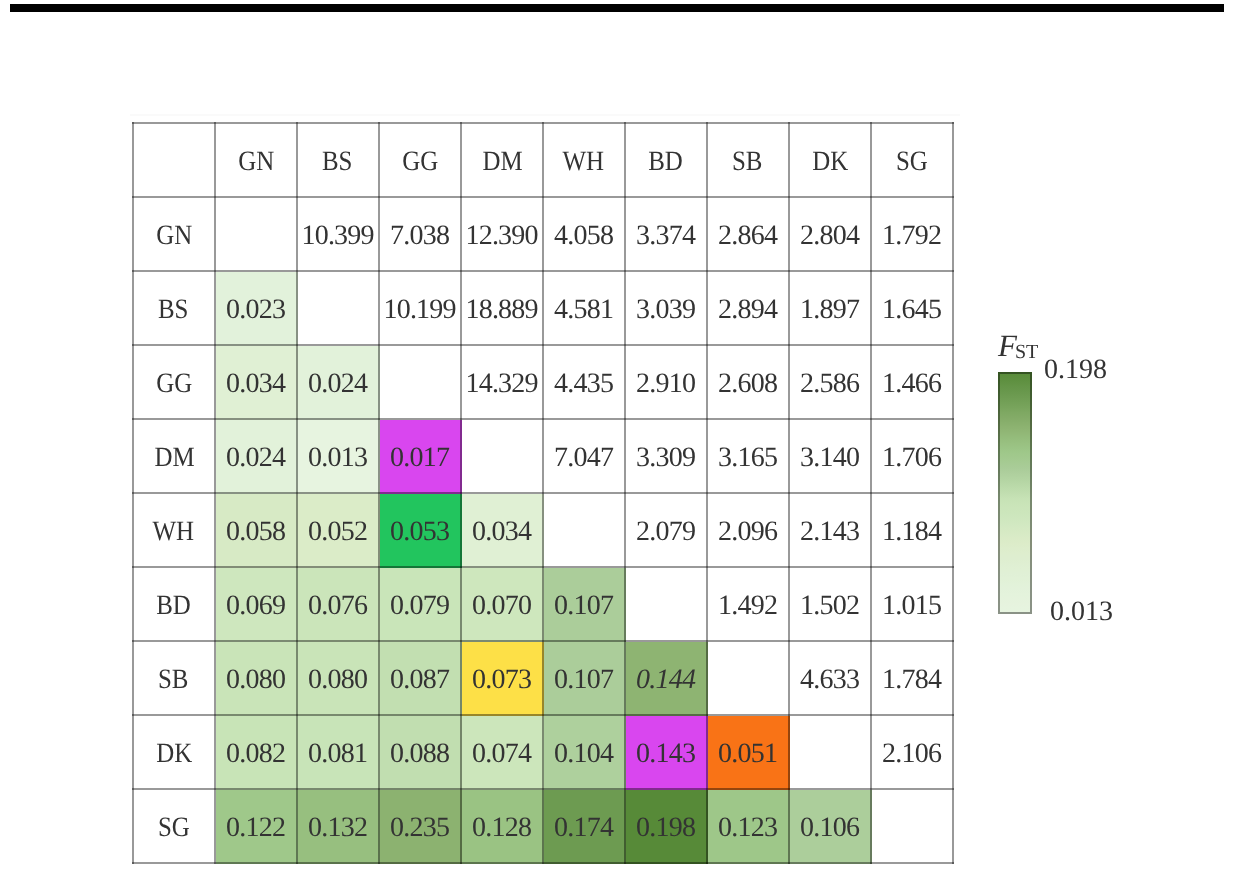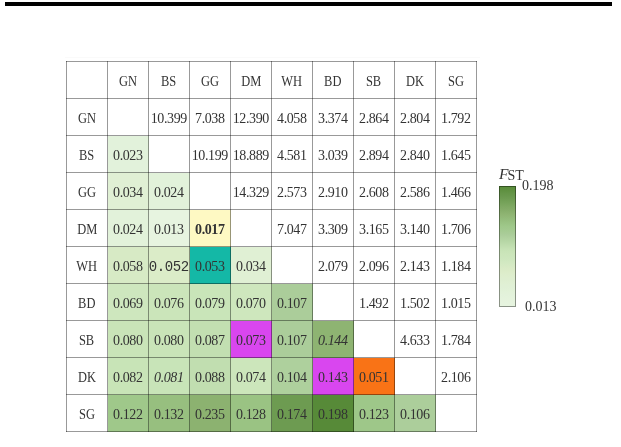--- a/index.html
+++ b/index.html
@@ -16,21 +16,21 @@
              text-align:center;vertical-align:middle;font-size:14px;color:#333333;
              padding:3px 0 0 0;line-height:1;}
   #matrix td.num{letter-spacing:-0.4px;text-indent:-0.4px;}
   #matrix td.lbl > span{display:inline-block;transform:scaleX(0.89);}
 
   #cbar{position:absolute;left:499px;top:186px;width:17px;height:121px;
         border:1px solid rgba(0,0,0,0.40);box-sizing:border-box;background-origin:border-box;}
   #cblabel{position:absolute;left:499px;top:166px;font-size:15.5px;color:#333333;
            line-height:1;white-space:nowrap;will-change:transform;}
   #cblabel .sym{font-style:italic;}
-  #cblabel .sub{font-size:14px;position:relative;top:1px;left:-1px;font-style:normal;}
+  #cblabel .sub{font-size:10px;position:relative;top:1px;left:-1px;font-style:normal;}
   #cbmax{position:absolute;left:522px;top:179px;font-size:14px;color:#333333;
          line-height:1;will-change:transform;}
   #cbmin{position:absolute;left:525px;top:300px;font-size:14px;color:#333333;
          line-height:1;will-change:transform;}
 </style>
 </head>
 <body>
 
 <div id="topbar"></div>
 <div id="faintline"></div>
@@ -63,52 +63,52 @@
       </tr>
       <tr>
         <td class="lbl"><span>BS</span></td>
         <td class="num" style="background: rgb(226, 242, 219);">0.023</td>
         <td></td>
         <td class="num">10.199</td>
         <td class="num">18.889</td>
         <td class="num">4.581</td>
         <td class="num">3.039</td>
         <td class="num">2.894</td>
-        <td class="num">2.840</td>
+        <td class="num">1.897</td>
         <td class="num">1.645</td>
       </tr>
       <tr>
         <td class="lbl"><span>GG</span></td>
         <td class="num" style="background: rgb(224, 240, 212);">0.034</td>
         <td class="num" style="background: rgb(226, 242, 218);">0.024</td>
         <td></td>
         <td class="num">14.329</td>
-        <td class="num">2.573</td>
+        <td class="num">4.435</td>
         <td class="num">2.910</td>
         <td class="num">2.608</td>
         <td class="num">2.586</td>
         <td class="num">1.466</td>
       </tr>
       <tr>
         <td class="lbl"><span>DM</span></td>
         <td class="num" style="background: rgb(226, 242, 218);">0.024</td>
         <td class="num" style="background: rgb(231, 244, 224);">0.013</td>
-        <td class="num" style="background: #fef9c3; font-weight: bold;">0.017</td>
+        <td class="num" style="background: #d946ef;">0.017</td>
         <td></td>
         <td class="num">7.047</td>
         <td class="num">3.309</td>
         <td class="num">3.165</td>
         <td class="num">3.140</td>
         <td class="num">1.706</td>
       </tr>
       <tr>
         <td class="lbl"><span>WH</span></td>
         <td class="num" style="background: rgb(215, 234, 197); text-align: center;">0.058</td>
-        <td class="num" style="background: rgb(219, 236, 200); font-family: Liberation Mono, monospace;">0.052</td>
-        <td class="num" style="background: #14b8a6; font-family: Liberation Serif, serif;">0.053</td>
+        <td class="num" style="background: rgb(219, 236, 200);">0.052</td>
+        <td class="num" style="background: #22c55e; font-family: Liberation Serif, serif;">0.053</td>
         <td class="num" style="background: rgb(224, 240, 212);">0.034</td>
         <td></td>
         <td class="num">2.079</td>
         <td class="num">2.096</td>
         <td class="num">2.143</td>
         <td class="num">1.184</td>
       </tr>
       <tr>
         <td class="lbl"><span>BD</span></td>
         <td class="num" style="background: rgb(206, 231, 190);">0.069</td>
@@ -119,31 +119,31 @@
         <td></td>
         <td class="num">1.492</td>
         <td class="num">1.502</td>
         <td class="num">1.015</td>
       </tr>
       <tr>
         <td class="lbl"><span>SB</span></td>
         <td class="num" style="background: rgb(201, 228, 184);">0.080</td>
         <td class="num" style="background: rgb(201, 228, 184);">0.080</td>
         <td class="num" style="background: rgb(194, 223, 177);">0.087</td>
-        <td class="num" style="background: #d946ef;">0.073</td>
+        <td class="num" style="background: #fde047;">0.073</td>
         <td class="num" style="background: rgb(171, 205, 154);">0.107</td>
         <td class="num" style="background: rgb(142, 180, 114); font-style: italic;">0.144</td>
         <td></td>
         <td class="num">4.633</td>
         <td class="num">1.784</td>
       </tr>
       <tr>
         <td class="lbl"><span>DK</span></td>
         <td class="num" style="background: rgb(200, 228, 183);">0.082</td>
-        <td class="num" style="background: rgb(200, 228, 184); font-style: italic;">0.081</td>
+        <td class="num" style="background: rgb(200, 228, 184);">0.081</td>
         <td class="num" style="background: rgb(193, 222, 176);">0.088</td>
         <td class="num" style="background: rgb(204, 230, 187);">0.074</td>
         <td class="num" style="background: rgb(174, 208, 157);">0.104</td>
         <td class="num" style="background: #d946ef;">0.143</td>
         <td class="num" style="background: #f97316;">0.051</td>
         <td></td>
         <td class="num">2.106</td>
       </tr>
       <tr>
         <td class="lbl"><span>SG</span></td>

